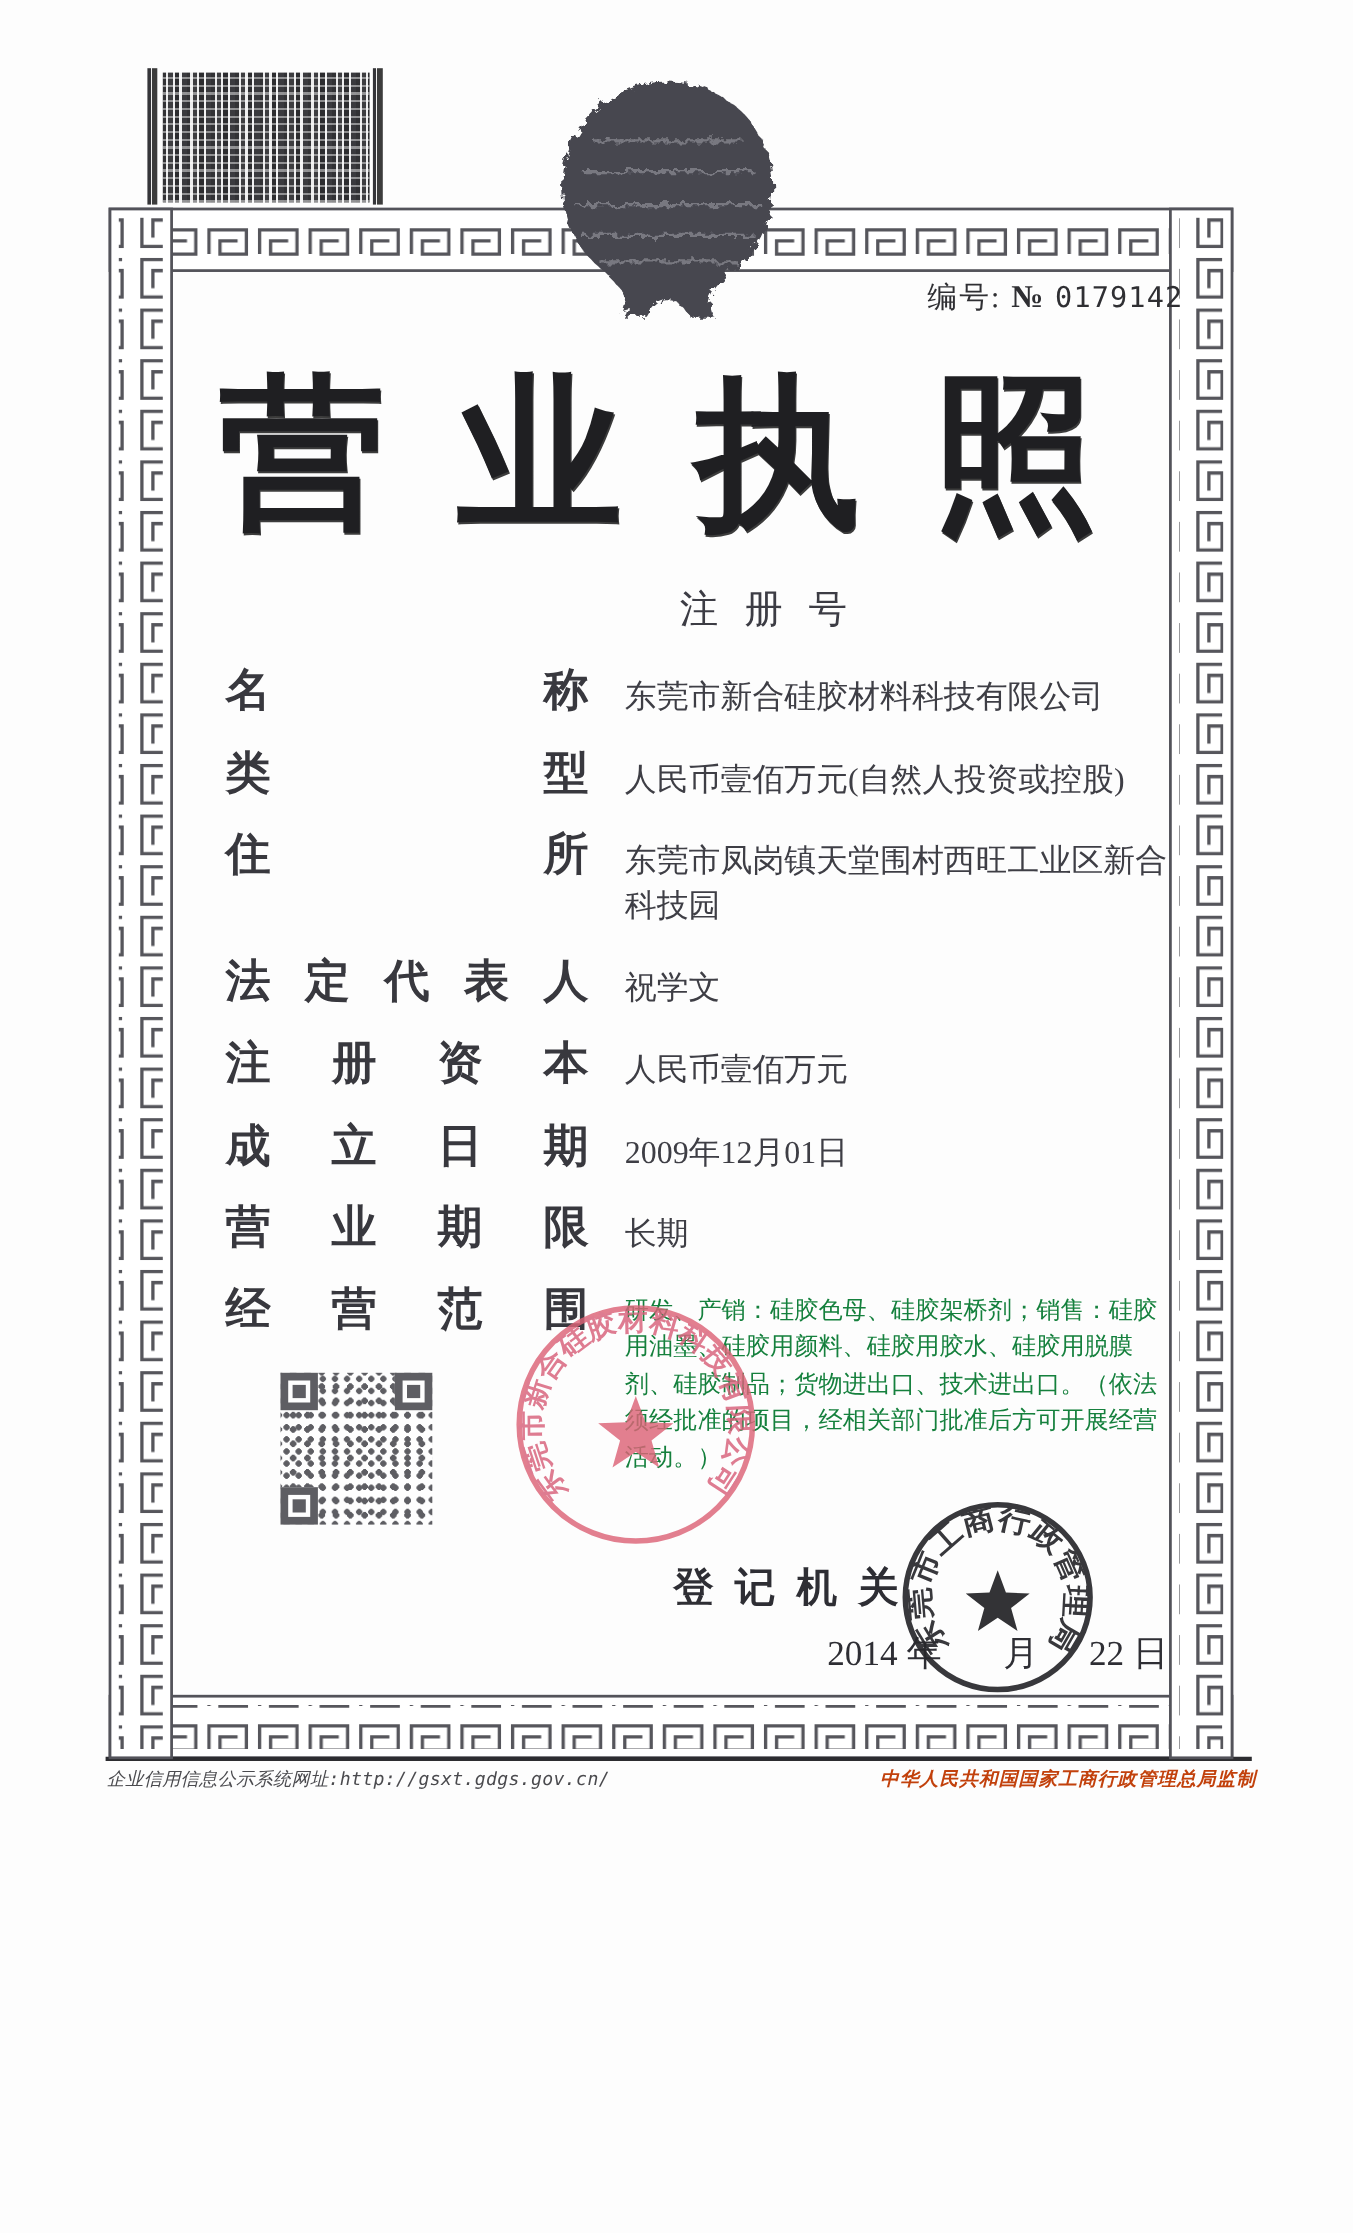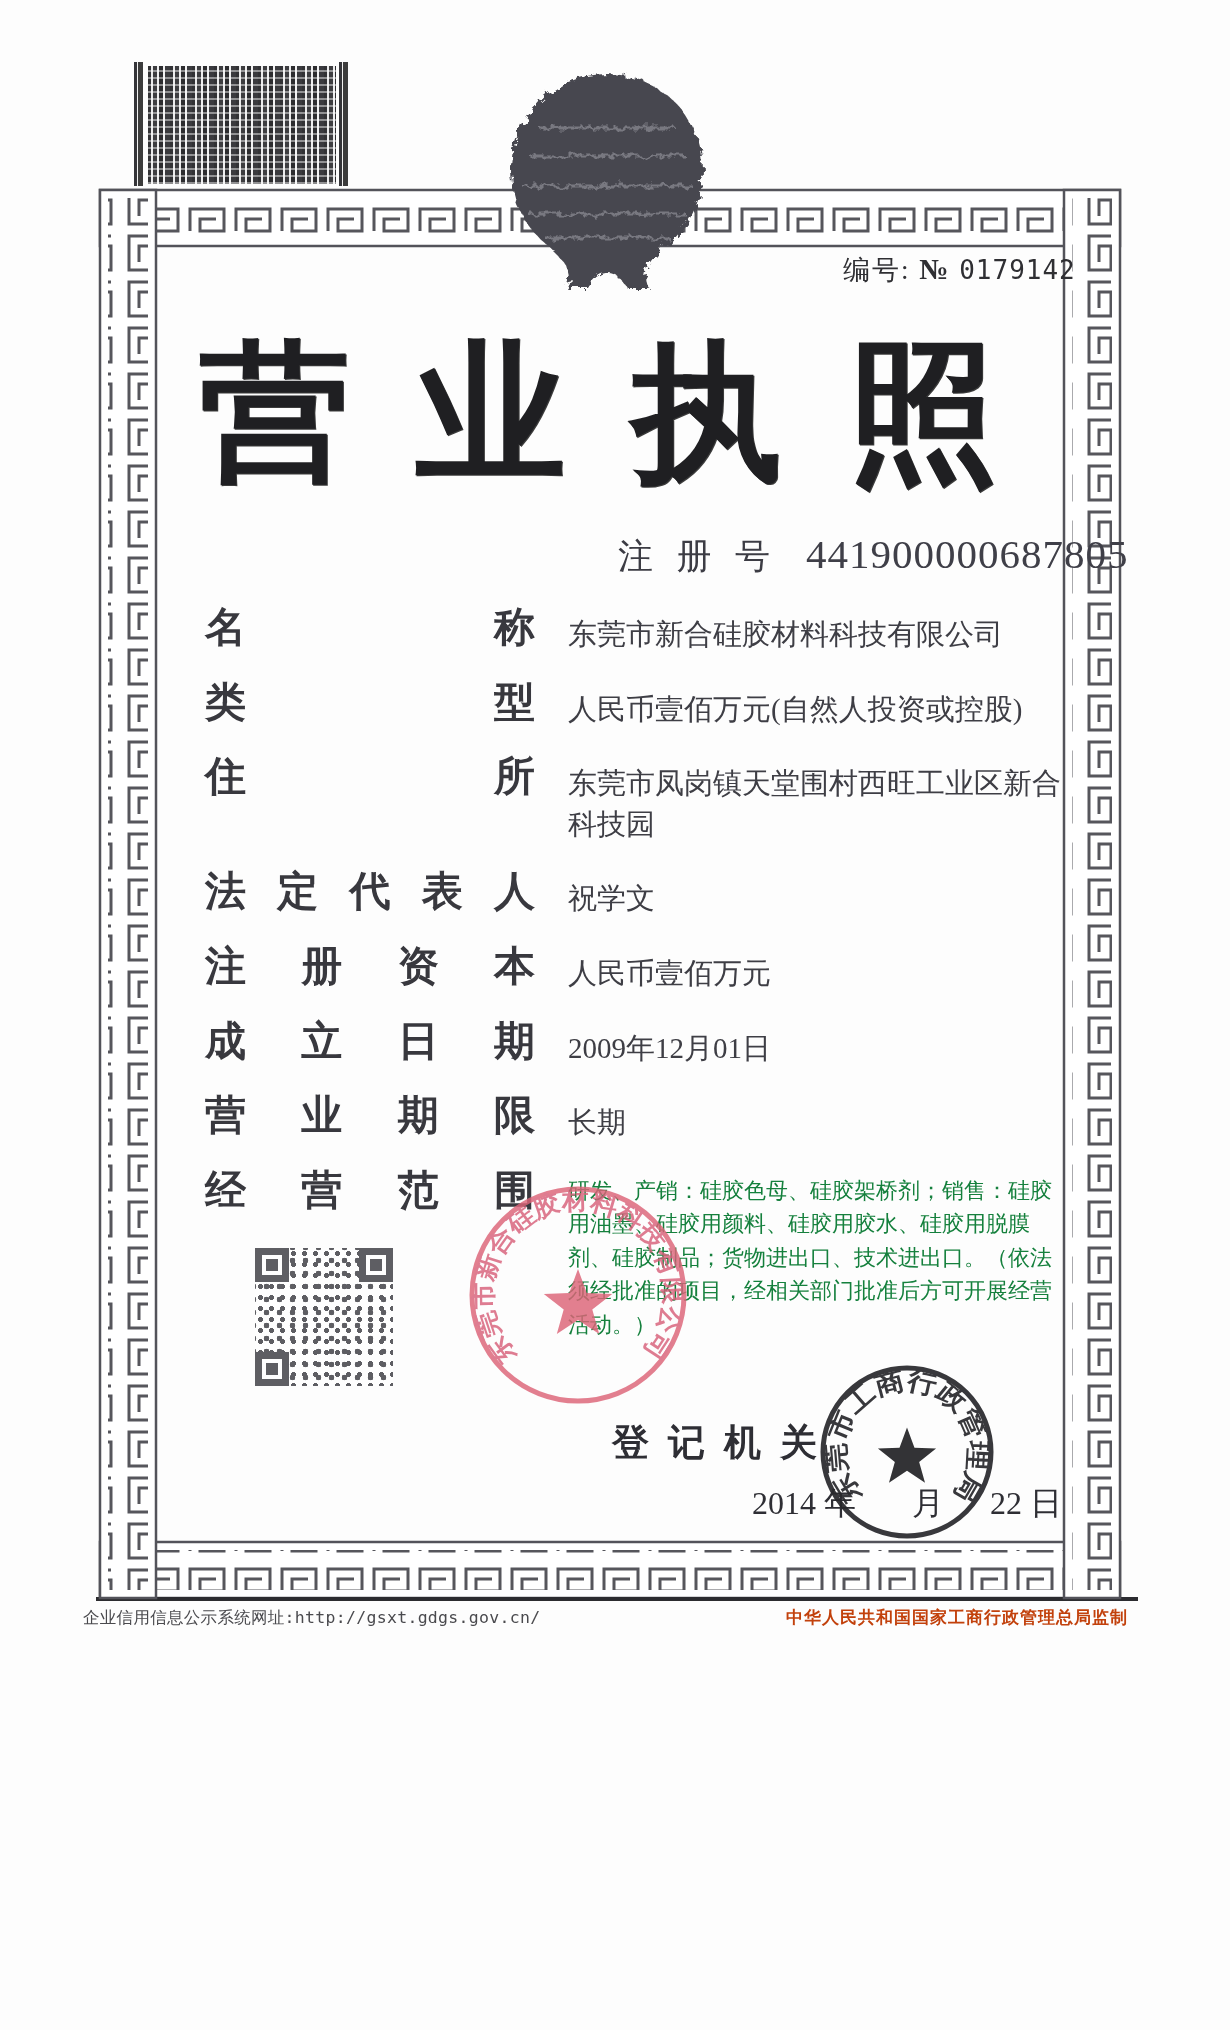--- a/index.html
+++ b/index.html
@@ -64,22 +64,22 @@
 
   
   .registrar{position:absolute;left:612px;top:1418px;width:205px;display:flex;justify-content:space-between;
              font-size:37px;color:#2e2e34;font-family:"Liberation Sans",sans-serif;font-weight:600;}
   .issued{position:absolute;left:752px;top:1482px;font-size:32px;color:#2e2e34;
           font-family:"Liberation Serif",serif;}
   .issued span{margin-right:8px;}
   .issued .gap1{margin-left:48px;} .issued .gap2{margin-left:38px;}
 
   
-  .footer{position:absolute;left:83px;top:1606px;width:1045px;display:flex;
-          justify-content:space-between;align-items:flex-end;}
+  .footer{position:absolute;left:97px;top:1606px;width:1045px;display:flex;
+          justify-content:space-between;align-items:flex-end;font-style:italic;}
   .footer .left{font-size:16.5px;color:#4a4a4e;font-family:"DejaVu Sans Mono",monospace;letter-spacing:.3px;}
   .footer .right{font-size:17px;color:#c2410c;font-weight:600;font-family:"Liberation Sans",sans-serif;letter-spacing:1px;}
 </style>
 </head>
 <body>
 
 <div id="page">
 
   <svg class="frame" width="1230" height="2030">
     <defs>
@@ -134,21 +134,20 @@
   </div>
 
   <div class="title">营业执照</div>
 
   <div class="regno">
     <span class="lbl">
         <span>注</span>
         <span>册</span>
         <span>号</span>
       </span>
-    <span class="val">441900000687805</span>
   </div>
 
   <div class="fields">
     <div class="frow">
       <div class="flabel">
           <span>名</span>
           <span>称</span>
         </div>
       <div class="fvalue">东莞市新合硅胶材料科技有限公司</div>
     </div>

